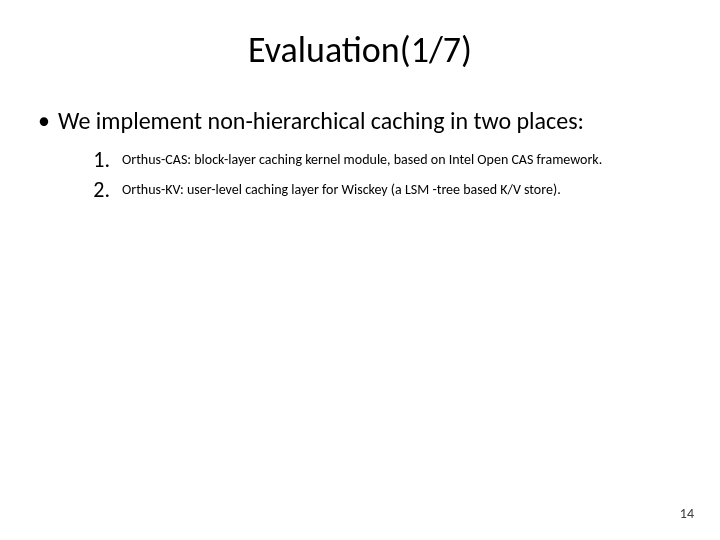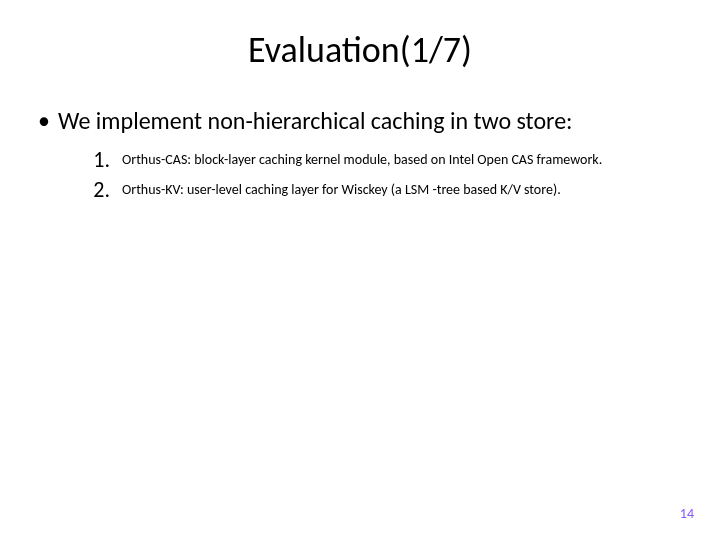--- a/index.html
+++ b/index.html
@@ -7,32 +7,32 @@
   .slide { position: relative; width: 720px; height: 540px; }
   .title { text-align: center; font-size: 36px; font-weight: 400; padding-top: 28px; }
   .body { padding: 34px 38px 0 38px; }
   .bullet-row { display: flex; align-items: flex-start; margin-bottom: 10px; }
   .bullet-dot { font-size: 24px; line-height: 30px; width: 20px; flex: 0 0 20px; }
   .bullet-text { font-size: 24px; line-height: 30px; }
   .numlist { padding-left: 44px; }
   .num-row { display: flex; align-items: flex-start; margin-bottom: 2px; }
   .num-label { font-size: 22px; line-height: 28px; width: 40px; flex: 0 0 40px; text-align: right; padding-right: 12px; }
   .num-text { font-size: 14px; line-height: 28px; max-width: 560px; }
-  .pagenum { position: absolute; right: 26px; bottom: 18px; font-size: 14px; color: #8b5cf6; }
+  .pagenum { position: absolute; right: 26px; bottom: 18px; font-size: 14px; color: #404040; }
 </style>
 </head>
 <body>
 <div class="slide">
 
   <div class="title">Evaluation(1/7)</div>
 
   <div class="body">
     <div class="bullet-row">
       <div class="bullet-dot">•</div>
-      <div class="bullet-text">We implement non-hierarchical caching in two store:</div>
+      <div class="bullet-text">We implement non-hierarchical caching in two places:</div>
     </div>
 
     <div class="numlist">
       <div class="num-row">
         <div class="num-label">1.</div>
         <div class="num-text">Orthus-CAS: block-layer caching kernel module, based on Intel Open CAS framework.</div>
       </div>
       <div class="num-row">
         <div class="num-label">2.</div>
         <div class="num-text">Orthus-KV: user-level caching layer for Wisckey (a LSM -tree based K/V store).</div>

